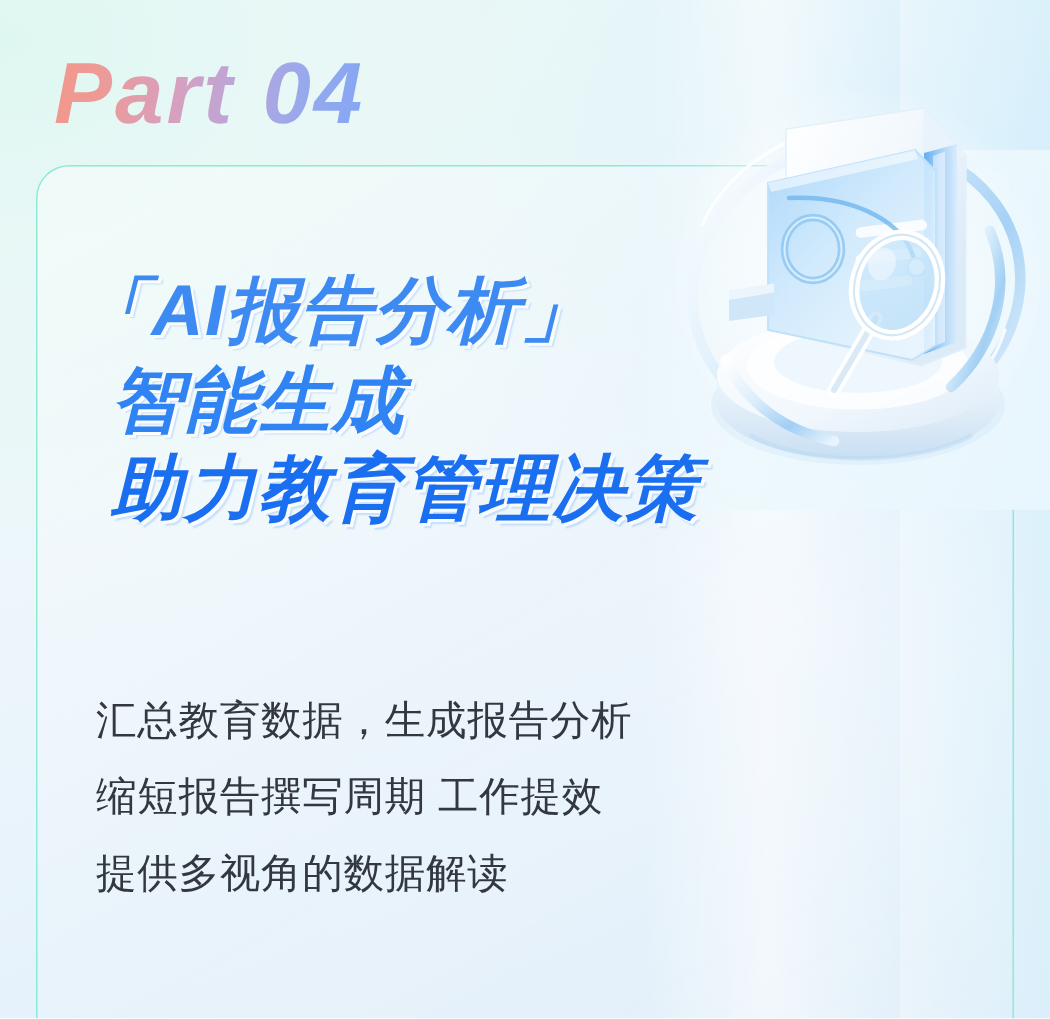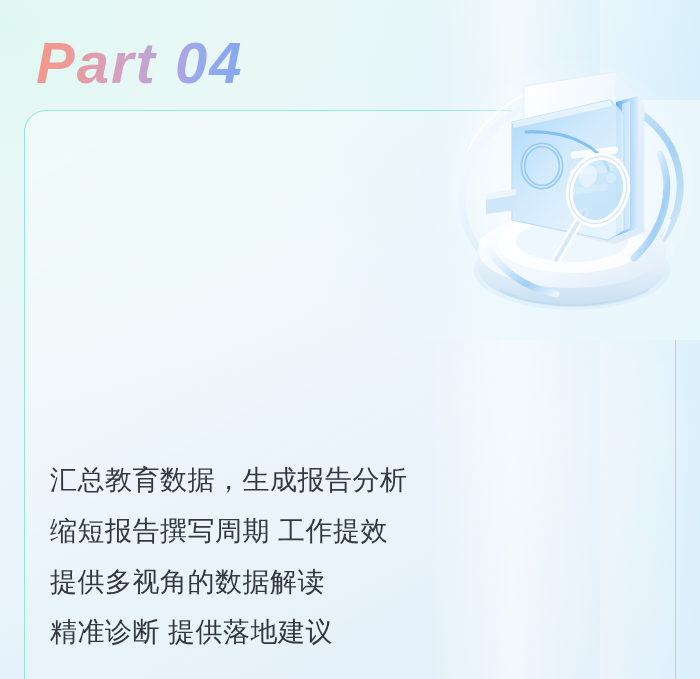--- a/index.html
+++ b/index.html
@@ -103,21 +103,21 @@
     color: #2f86f2;
     text-shadow: 2px 2px 0 rgba(255,255,255,.9), 3px 3px 1px rgba(104,170,245,.30);
   }
   .hl-1 { color: #3d8bf2; }
   .hl-2 { color: #2f83f3; margin-left: 22px; }
   .hl-3 { color: #1a6ef0; margin-left: 22px; }
 
   
   .body-copy {
     position: absolute;
-    left: 50px;
+    left: 64px;
     top: 455px;
     width: 560px;
   }
   .body-line {
     font-size: 27px;
     line-height: 1.88;
     letter-spacing: .5px;
     color: #333840;
     white-space: nowrap;
   }
@@ -247,21 +247,25 @@
         <ellipse cx="150" cy="132" rx="9" ry="11" transform="rotate(18 150 132)" fill="#ffffff" opacity=".45"></ellipse>
       </g>
 
       <g fill="none" stroke="url(#gRing)" stroke-width="7" stroke-linecap="round" opacity=".95">
         <path d="M 222 110 A 110 96 -14 0 1 196 214"></path>
         <path d="M 46 196 A 110 96 -14 0 0 118 250"></path>
       </g>
     </svg>
   </div>
 
+  <div class="headline">
+    <div class="hl-line hl-1">「AI报告分析」</div>
+    <div class="hl-line hl-2">智能生成</div>
+    <div class="hl-line hl-3">助力教育管理决策</div>
+  </div>
 
   <div class="body-copy">
     <div class="body-line">汇总教育数据，生成报告分析</div>
     <div class="body-line">缩短报告撰写周期 工作提效</div>
     <div class="body-line">提供多视角的数据解读</div>
-    <div class="body-line">精准诊断 提供落地建议</div>
   </div>
 
 </div>
 
 </body></html>

